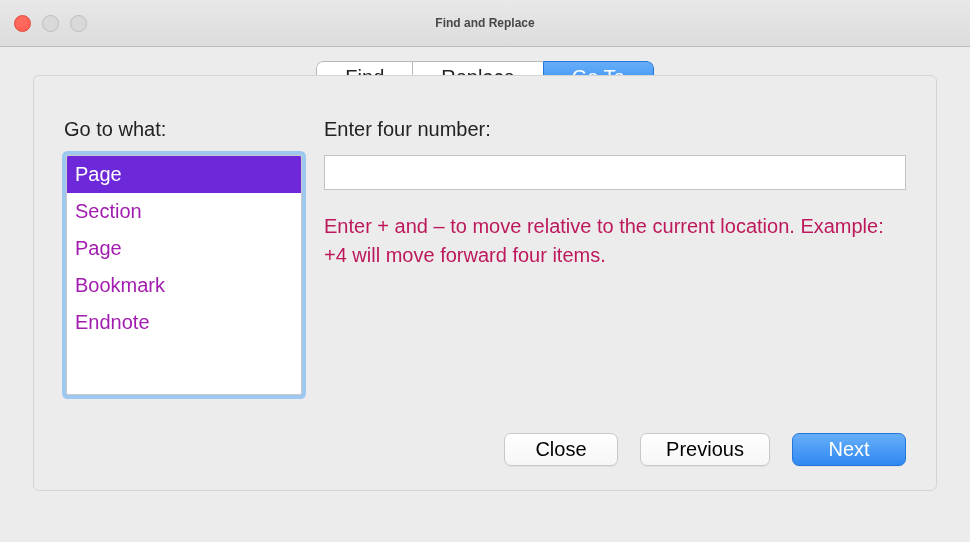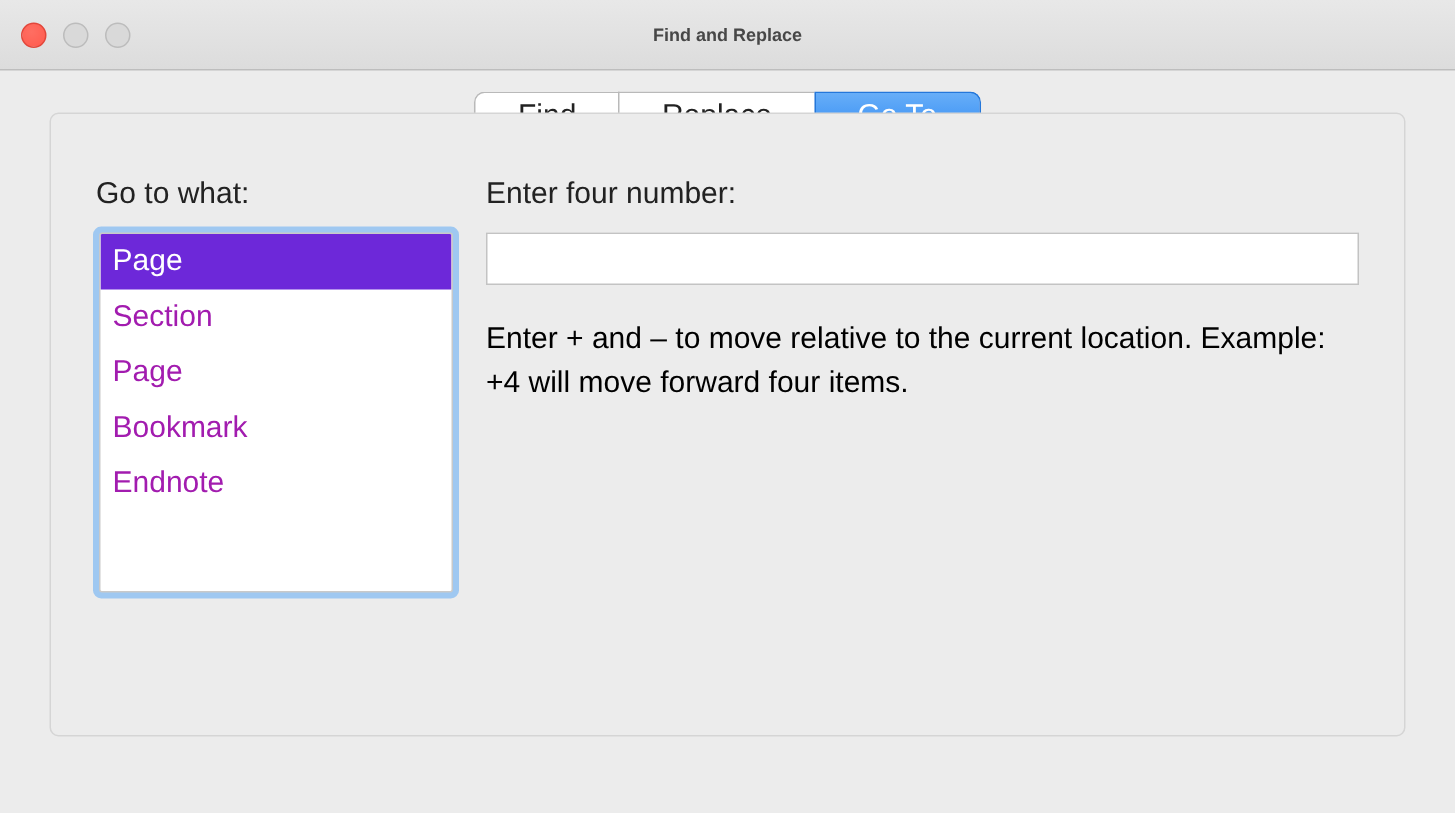--- a/index.html
+++ b/index.html
@@ -155,21 +155,21 @@
       height: 35px;
       font-size: 20px;
       border: 1px solid #c3c3c3;
       background: #ffffff;
       padding: 2px 8px;
       margin-bottom: 22px;
       outline: none;
     }
     .hint {
       font-size: 20px;
-      color: #000000;
+      color: #be185d;
       line-height: 1.45;
     }
     .button-row {
       position: absolute;
       bottom: 24px;
       right: 30px;
       display: flex;
       gap: 22px;
     }
     .btn {
@@ -227,15 +227,20 @@
           </div>
         </div>
 
         <div class="right-col">
           <div class="label">Enter four number:</div>
           <input class="text-input" type="text" value="" style="">
           <div class="hint">Enter + and – to move relative to the current location. Example: +4 will move forward four items.</div>
         </div>
       </div>
 
+      <div class="button-row">
+        <div class="btn close">Close</div>
+        <div class="btn previous">Previous</div>
+        <div class="btn next">Next</div>
+      </div>
     </div>
   </div>
 </div>
 
 </body></html>

